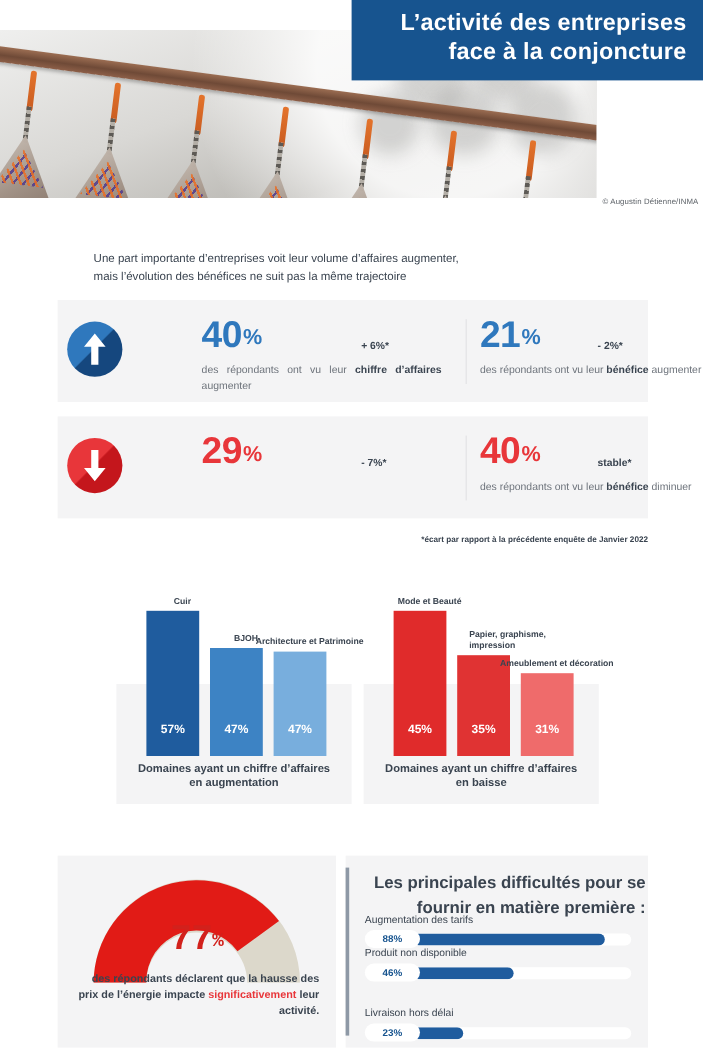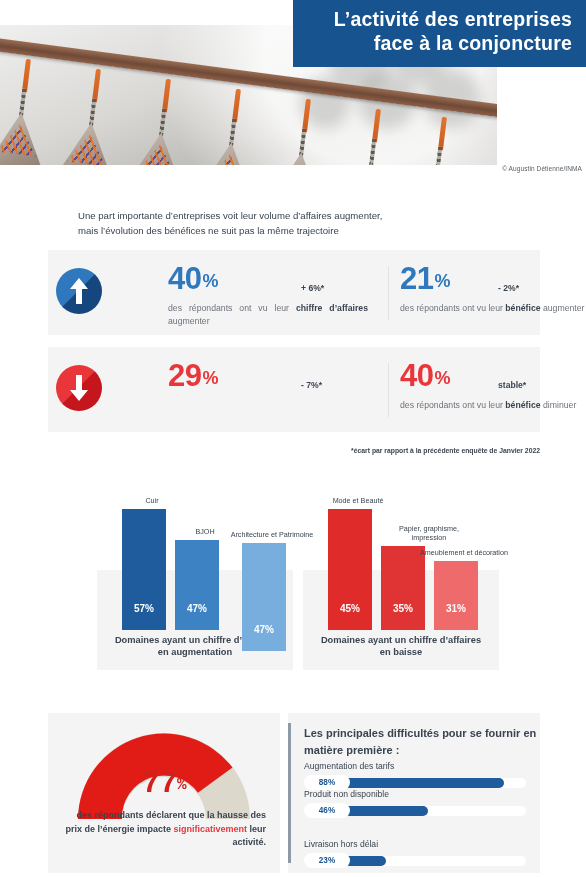--- a/index.html
+++ b/index.html
@@ -131,21 +131,21 @@
     position:absolute;bottom:0;width:44px;
   }
   .bars-wrap{position:absolute;left:0;top:0;width:586px;height:700px;}
   .bar .val{
     position:absolute;bottom:16px;left:0;right:0;text-align:center;
     color:#fff;font-size:10px;font-weight:bold;
   }
   .bar .lbl{
     position:absolute;bottom:100%;left:50%;transform:translateX(-50%);
     margin-bottom:4px;white-space:nowrap;
-    font-size:7.2px;font-weight:normal;color:#3a4450;text-align:center;line-height:1.25;padding-left:16px;
+    font-size:7.2px;font-weight:bold;color:#3a4450;text-align:left;line-height:1.25;padding-left:16px;
   }
   .bar .lbl.wrap{white-space:normal;width:76px;margin-left:18px;}
   
   .bottom-card{
     position:absolute;left:48px;top:713px;width:232px;height:160px;background:#f4f4f5;
   }
   .gauge{position:absolute;left:24px;top:14px;width:184px;height:92px;font-family:Liberation Mono, monospace;}
   .gauge-text{
     position:absolute;left:14px;right:14px;top:96px;
     text-align:right;font-size:9px;line-height:1.5;color:#3a4450;font-weight:bold;
@@ -157,21 +157,21 @@
   }
   .gauge-num .pct{font-size:16px;vertical-align:3px;}
   .diff-card{
     position:absolute;left:288px;top:713px;width:252px;height:160px;background:#f4f4f5;
   }
   .diff-card:before{
     content:"";position:absolute;left:0;top:10px;bottom:10px;width:3px;background:#8e99a6;
   }
   .diff-title{
     position:absolute;left:16px;top:12px;right:2px;
-    font-size:11px;font-weight:bold;line-height:1.5;color:#3a4450;
+    font-size:14px;font-weight:bold;line-height:1.5;color:#3a4450;text-align:right;
   }
   .diff-item{position:absolute;left:16px;right:14px;}
   .diff-item .name{font-size:8.6px;color:#3a4450;margin-bottom:4px;}
   .diff-row{position:relative;height:15px;display:flex;align-items:center;}
   .pill{
     width:46px;height:15px;border-radius:8px;background:#ffffff;
     display:flex;align-items:center;justify-content:center;
     font-size:8.2px;font-weight:bold;color:#17548f;flex:0 0 auto;z-index:2;
   }
   .track{
@@ -305,21 +305,21 @@
 <div class="bars-wrap">
 
   <div class="bar" style="left:122px;top:509px;height:121px;background:#1f5c9e;">
     <div class="lbl">Cuir</div>
     <div class="val">57%</div>
   </div>
   <div class="bar" style="left:175px;top:540px;height:90px;background:#3d83c4;">
     <div class="lbl">BJOH</div>
     <div class="val">47%</div>
   </div>
-  <div class="bar" style="left:228px;top:543px;height:108px;background:#78aedd;margin-left:14px;">
+  <div class="bar" style="left:228px;top:543px;height:87px;background:#78aedd;">
     <div class="lbl">Architecture et Patrimoine</div>
     <div class="val">47%</div>
   </div>
 
   <div class="bar" style="left:328px;top:509px;height:121px;background:#e02b2b;">
     <div class="lbl">Mode et Beauté</div>
     <div class="val">45%</div>
   </div>
   <div class="bar" style="left:381px;top:546px;height:84px;background:#e03333;">
     <div class="lbl wrap">Papier, graphisme, impression</div>

